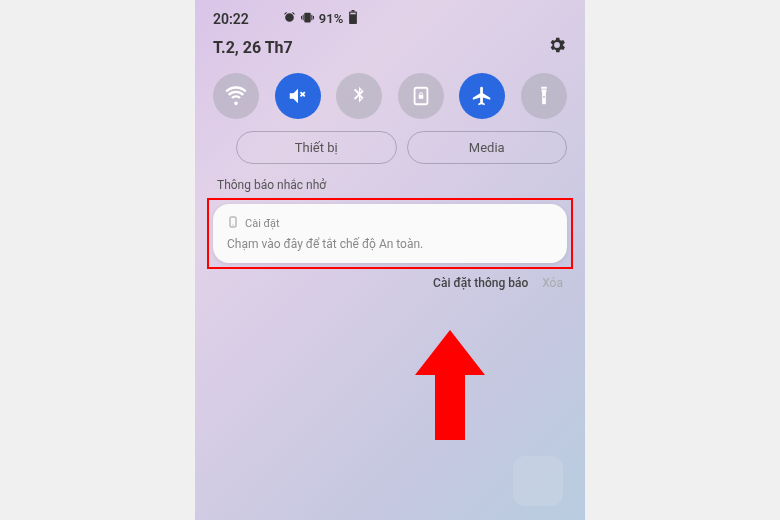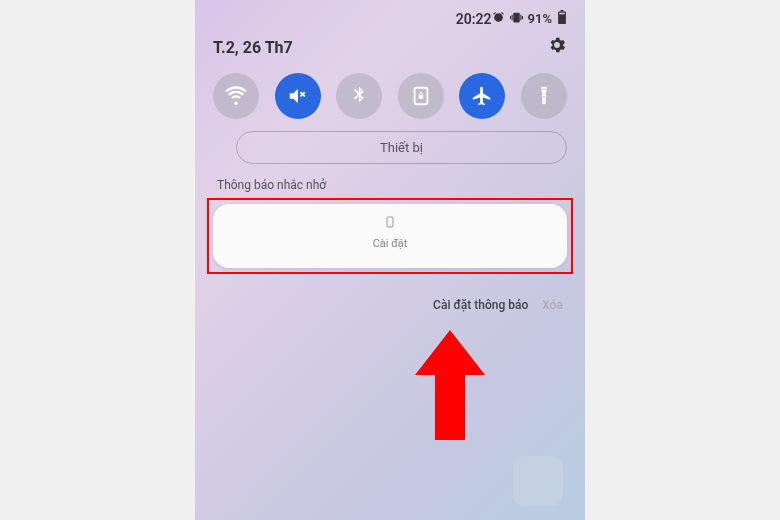--- a/index.html
+++ b/index.html
@@ -14,26 +14,27 @@
     }
     .phone-bg {
       width: 390px;
       height: 520px;
       background: linear-gradient(135deg, #d9c5e8 0%, #e2d2e8 25%, #d5cce5 50%, #c5c8e0 75%, #b8cce0 100%);
       position: relative;
       overflow: hidden;
     }
     .status-bar {
       display: flex;
-      justify-content: flex-end;
+      justify-content: flex-start;
       align-items: center;
       padding: 10px 18px 4px;
       font-size: 14px;
       font-weight: 600;
       color: #333;
+      gap: 34px;
     }
     .status-right {
       display: flex;
       align-items: center;
       gap: 5px;
       font-size: 13px;
     }
     .date-row {
       display: flex;
       justify-content: space-between;
@@ -97,38 +98,37 @@
       padding: 12px 14px;
       box-shadow: 0 1px 4px rgba(0,0,0,0.1);
     }
     .notif-app {
       display: flex;
       align-items: center;
       gap: 6px;
       font-size: 11px;
       color: #888;
       margin-bottom: 6px;
-      flex-direction: column;
     }
     .notif-title {
       font-size: 14px;
       font-weight: 500;
       color: #222;
       margin-bottom: 2px;
     }
     .notif-body {
       font-size: 12px;
       color: #888;
     }
     .footer-actions {
       display: flex;
       justify-content: flex-end;
       align-items: center;
       gap: 14px;
-      padding: 24px 22px;
+      padding: 7px 22px;
       font-size: 12px;
     }
     .footer-primary { color: #444; font-weight: 500; }
     .footer-secondary { color: #aaa; }
     .arrow {
       position: absolute;
       left: 220px;
       top: 330px;
       pointer-events: none;
     }
@@ -211,35 +211,37 @@
     </div>
     <div class="qs-btn qs-off">
       <svg viewBox="0 0 24 24">
           <path d="M9 2h6v2H9V2zm0 3h6l-1 4v11a1 1 0 01-1 1h-2a1 1 0 01-1-1V9L9 5zm3 7a1 1 0 100 2 1 1 0 000-2z"></path>
         </svg>
     </div>
   </div>
 
   <div class="pill-row">
     <div class="pill">Thiết bị</div>
+    <div class="pill">Media</div>
   </div>
 
   <div class="section-label">Thông báo nhắc nhở</div>
 
   <div class="notif-highlight">
     <div class="notif-card">
       <div class="notif-app">
         <span>
           <svg width="12" height="12" viewBox="0 0 24 24" fill="#999">
               <rect x="6" y="2" width="12" height="20" rx="2" fill="none" stroke="#999" stroke-width="2"></rect>
               <circle cx="12" cy="18" r="1"></circle>
             </svg>
         </span>
         <span>Cài đặt</span>
       </div>
+      <div class="notif-body">Chạm vào đây để tắt chế độ An toàn.</div>
     </div>
   </div>
 
   <div class="footer-actions">
     <span class="footer-primary">Cài đặt thông báo</span>
     <span class="footer-secondary">Xóa</span>
   </div>
 
   <svg class="arrow" width="70" height="110" viewBox="0 0 70 110">
     <path d="M35 0 L70 45 L50 45 L50 110 L20 110 L20 45 L0 45 Z" fill="#ff0000"></path>

